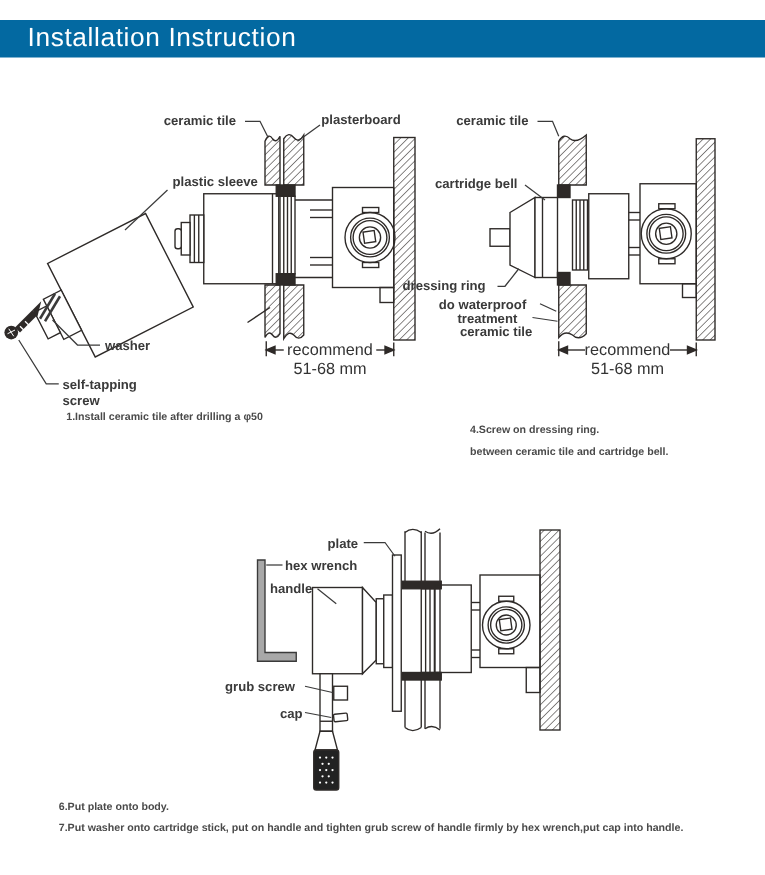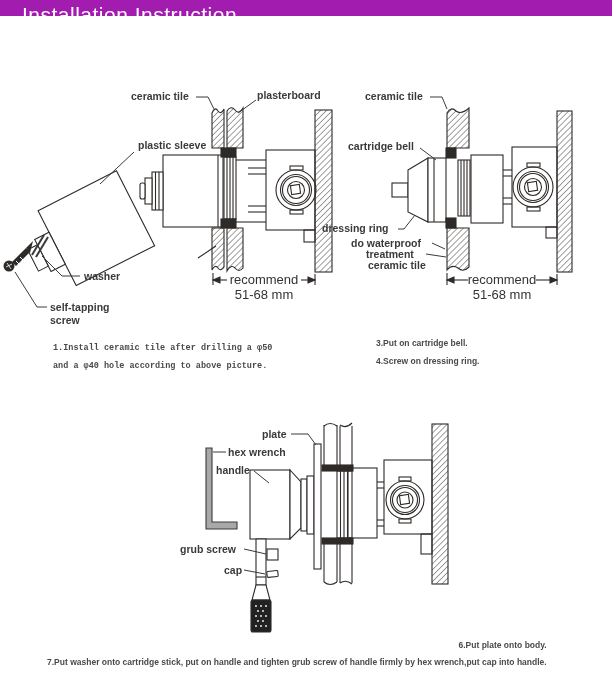--- a/index.html
+++ b/index.html
@@ -1,18 +1,18 @@
 <!DOCTYPE html>
 <html><head>
 <meta charset="utf-8">
 <style>
   html,body{margin:0;padding:0;background:#ffffff;}
   .page{position:relative;width:612px;height:700px;background:#ffffff;overflow:hidden;
         font-family:"Liberation Sans", sans-serif;}
-  .header{position:absolute;left:0;top:0;width:612px;height:16px;background:#a21caf;}
+  .header{position:absolute;left:0;top:16px;width:612px;height:30px;background:#0369a1;}
   .header .title{position:absolute;left:22px;top:3px;font-size:21px;color:#ffffff;
         letter-spacing:0.5px;font-weight:400;}
   svg{position:absolute;overflow:visible;}
   svg text{font-family:"Liberation Sans", sans-serif;}
   .lbl{font-size:10.5px;font-weight:700;fill:#3a3a3a;}
   .dim{font-size:13px;font-weight:400;fill:#333333;}
   .instr{position:absolute;font-size:8.5px;font-weight:700;color:#4a4a4a;line-height:18.4px;white-space:nowrap;}
   .instr.bottom{line-height:17px;}
 </style>
 </head>
@@ -194,27 +194,26 @@
     <text class="lbl" x="45" y="20">ceramic tile</text>
     <text class="lbl" x="28" y="70">cartridge bell</text>
     <text class="lbl" x="2" y="152">dressing ring</text>
     <text class="lbl" x="31" y="167">do waterproof</text>
     <text class="lbl" x="46" y="178">treatment</text>
     <text class="lbl" x="48" y="189">ceramic tile</text>
     <text class="dim" x="182" y="204" text-anchor="middle">recommend</text>
     <text class="dim" x="182" y="219" text-anchor="middle">51-68 mm</text>
   </svg>
 
-  <div class="instr" style="left:53px;top:339px;font-family:Liberation Mono, monospace;">
+  <div class="instr" style="left:53px;top:324px;">
     <div>1.Install ceramic tile after drilling a φ50</div>
-    <div>and a φ40 hole according to above picture.</div>
   </div>
   <div class="instr" style="left:376px;top:334px;">
-    <div>3.Put on cartridge bell.</div>
     <div>4.Screw on dressing ring.</div>
+    <div>between ceramic tile and cartridge bell.</div>
   </div>
 
   <svg style="left:150px;top:412px" width="320" height="228" viewBox="0 0 320 228">
     <defs>
       <pattern id="hatchC" width="4.2" height="4.2" patternUnits="userSpaceOnUse" patternTransform="rotate(45)">
         <line x1="0" y1="0" x2="0" y2="4.2" stroke="#2e2a28" stroke-width="0.9"></line>
       </pattern>
     </defs>
     <g stroke="#2e2a28" stroke-width="1.1" fill="none">
 
@@ -301,18 +300,18 @@
         <line x1="94" y1="158" x2="115" y2="162"></line>
       </g>
     </g>
     <text class="lbl" x="112" y="26">plate</text>
     <text class="lbl" x="78" y="44">hex wrench</text>
     <text class="lbl" x="66" y="62">handle</text>
     <text class="lbl" x="30" y="141">grub screw</text>
     <text class="lbl" x="74" y="162">cap</text>
   </svg>
 
-  <div class="instr bottom" style="left:47px;top:637px;text-align:right;">
+  <div class="instr bottom" style="left:47px;top:637px;">
     <div>6.Put plate onto body.</div>
     <div>7.Put washer onto cartridge stick, put on handle and tighten grub screw of handle firmly by hex wrench,put cap into handle.</div>
   </div>
 
 </div>
 
 </body></html>

